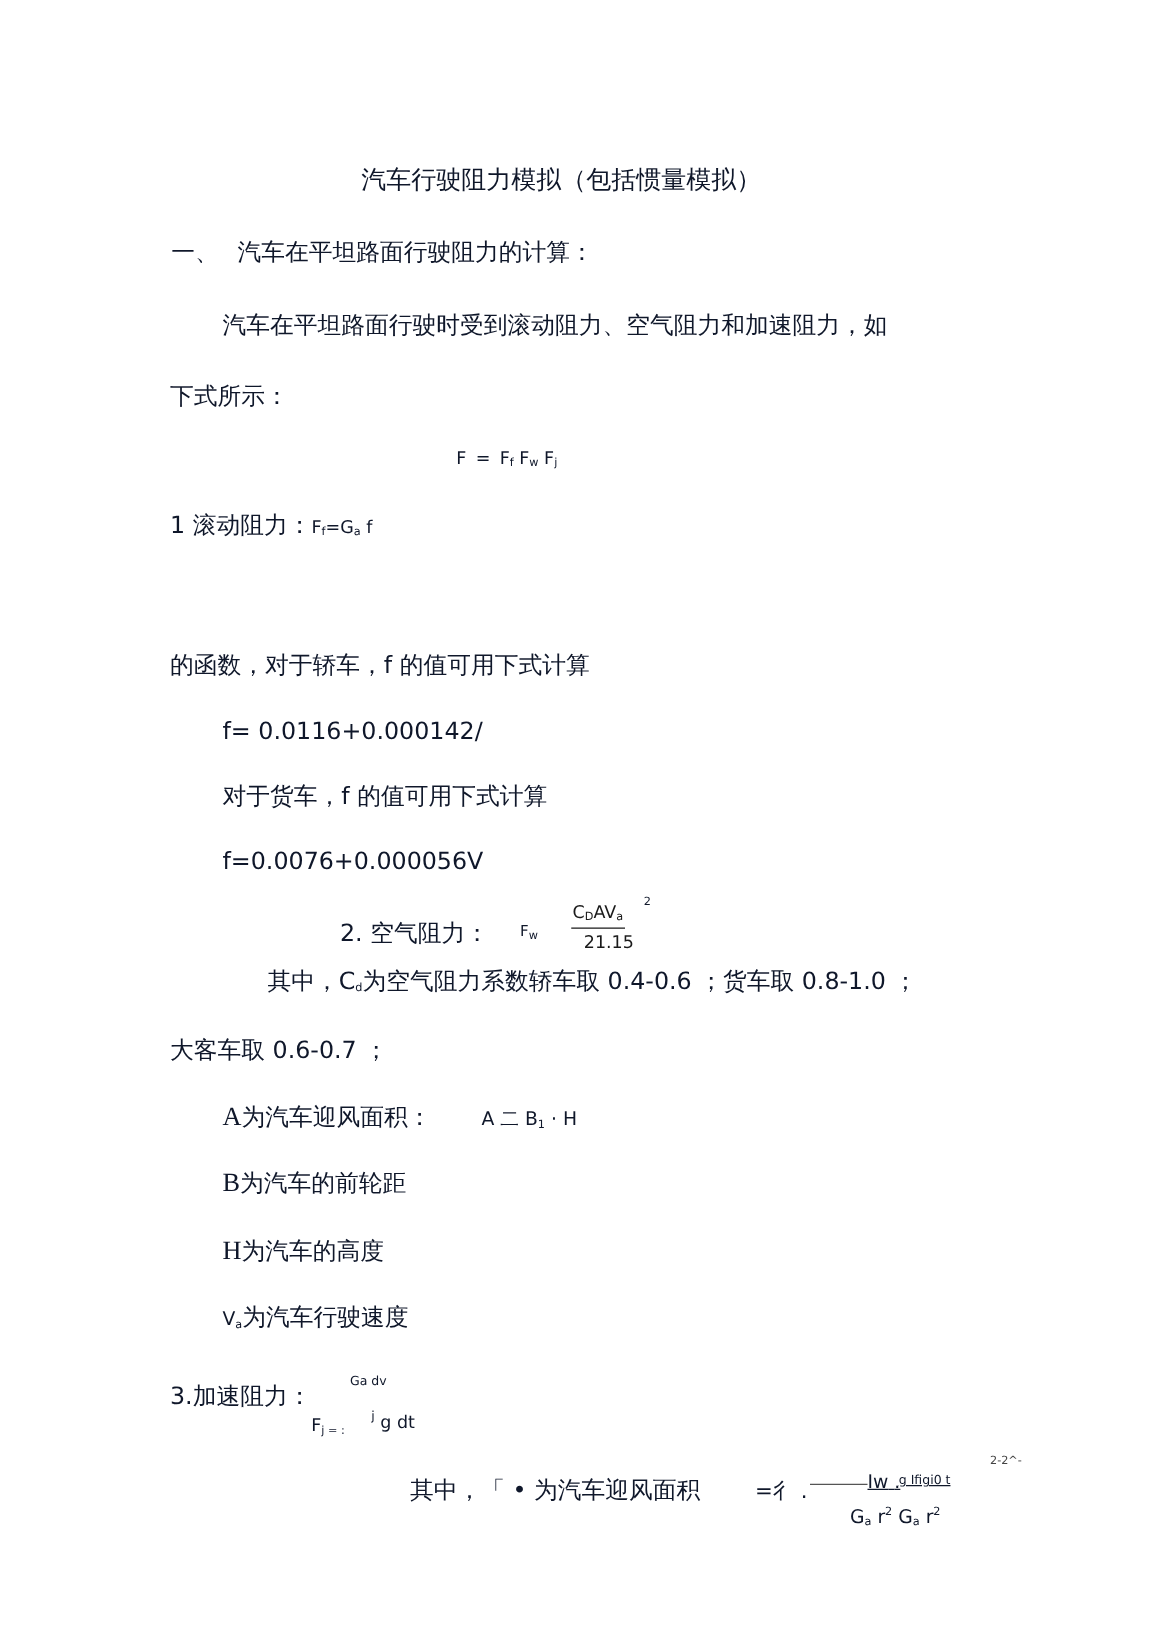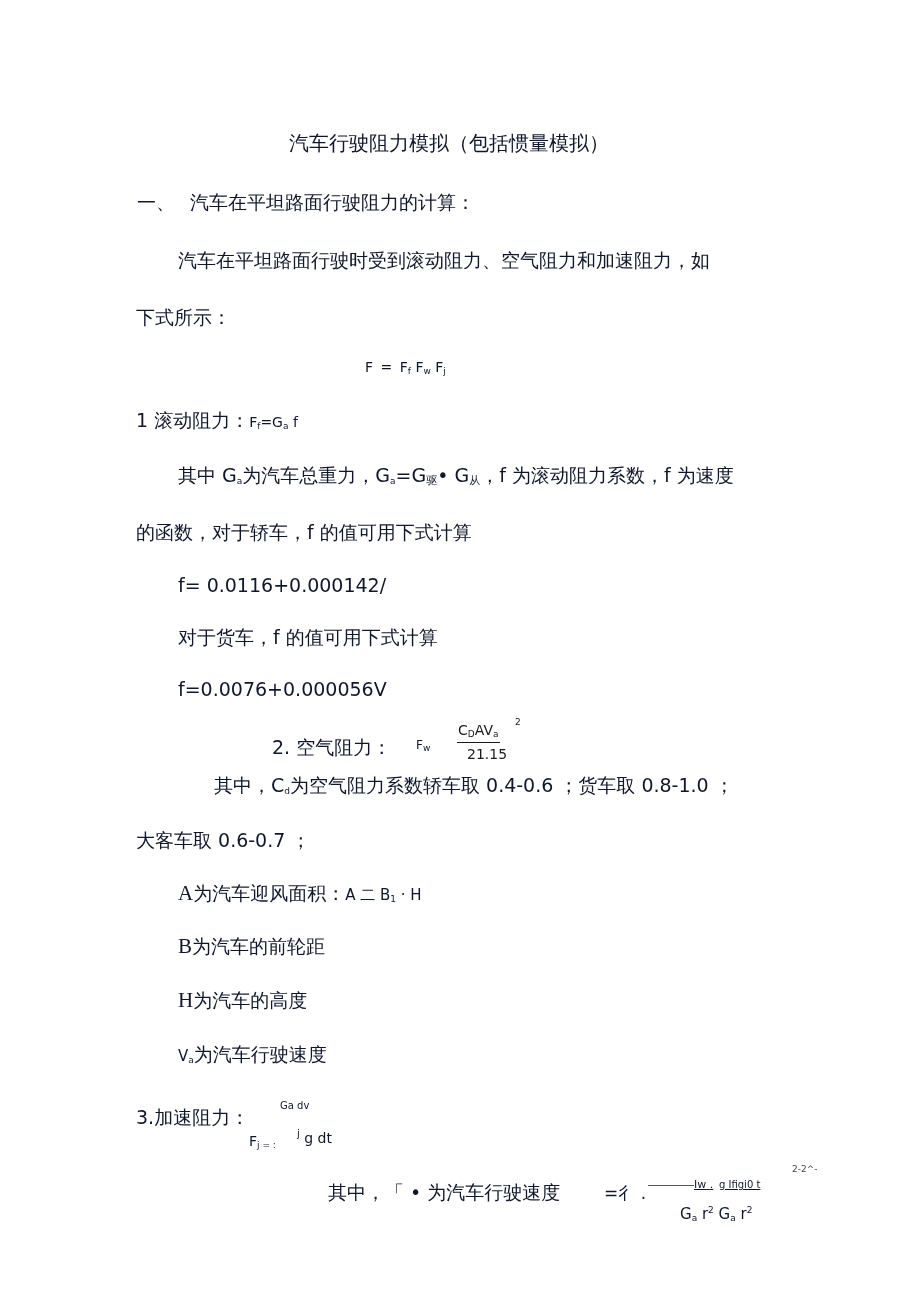--- a/index.html
+++ b/index.html
@@ -93,63 +93,60 @@
     <span style="margin:0 3px;">=</span>
     <span>F</span><span class="sub">f</span>
     <span>F</span><span class="sub">w</span>
     <span>F</span><span class="sub">j</span>
   </div>
 
   <div class="line" style="left:136px; top:408px;">
     <span>1 滚动阻力：</span><span style="font-size:14px;"><span>F</span><span class="sub">f</span><span>=G</span><span class="sub">a</span><span> f</span></span>
   </div>
 
-  <div class="line" style="left:178px; top:463px;">
-    <span>其中 G</span><span class="sub">a</span><span>为汽车总重力，G</span><span class="sub">a</span><span>=G</span><span class="sub" style="font-size:11px;">驱</span><span>• G</span><span class="sub" style="font-size:11px;">从</span><span>，f 为滚动阻力系数，f 为速度</span>
-  </div>
   <div class="line" style="left:136px; top:520px;">的函数，对于轿车，f 的值可用下式计算</div>
 
   <div class="line" style="left:178px; top:573px;">f= 0.0116+0.000142/</div>
   <div class="line" style="left:178px; top:625px;">对于货车，f 的值可用下式计算</div>
   <div class="line" style="left:178px; top:677px;">f=0.0076+0.000056V</div>
 
   <div class="line" style="left:272px; top:735px;">2. 空气阻力：</div>
   <div class="line" style="left:416px; top:733px; font-size:12px;text-align:right;"><span>F</span><span class="sub">w</span></div>
   <div class="frac-num" style="left:457px; top:722px;"><span>C</span><span class="sub">D</span><span>AV</span><span class="sub">a</span></div>
   <div class="line tiny" style="left:515px; top:710px;">2</div>
   <div class="frac-den" style="left:467px; top:746px;">21.15</div>
 
   <div class="line" style="left:178px; top:773px;margin-left:36px;">
     <span>其中，C</span><span class="sub">d</span><span>为空气阻力系数轿车取 0.4-0.6 ；货车取 0.8-1.0 ；</span>
   </div>
   <div class="line" style="left:136px; top:828px;">大客车取 0.6-0.7 ；</div>
 
   <div class="line" style="left:178px; top:881px;">
-    <span class="serif">A</span><span>为汽车迎风面积：</span><span style="font-size:15px;">A 二 B</span><span class="sub">1</span><span style="font-size:15px;"> · H</span>
+    <span class="serif">A</span><span>为汽车迎风面积：</span><span style="font-size:15px;margin-left:40px;">A 二 B</span><span class="sub">1</span><span style="font-size:15px;"> · H</span>
   </div>
   <div class="line" style="left:178px; top:934px;">
     <span class="serif">B</span><span>为汽车的前轮距</span>
   </div>
   <div class="line" style="left:178px; top:988px;">
     <span class="serif">H</span><span>为汽车的高度</span>
   </div>
   <div class="line" style="left:178px; top:1042px;">
     <span style="font-size:15px;">V</span><span class="sub">a</span><span>为汽车行驶速度</span>
   </div>
 
   <div class="line" style="left:136px; top:1105px;">3.加速阻力：</div>
   <div class="line" style="left:249px; top:1105px; font-size:14px;margin-top:24px;"><span>F</span><span class="sub">j = :</span></div>
   <div class="line" style="left:280px; top:1100px; font-size:10px; line-height:12px;">Ga dv</div>
   <div class="line" style="left:297px; top:1122px; font-size:14px;"><span class="sup" style="font-size:10px;">j</span> <span>g dt</span></div>
 
   <div class="line tiny" style="left:792px; top:1157px; color:#444;">2-2^-</div>
 
-  <div class="line" style="left:328px; top:1180px;">其中，「 • 为汽车行驶速度</div>
+  <div class="line" style="left:328px; top:1180px;">其中，「 • 为汽车迎风面积</div>
   <div class="line" style="left:604px; top:1181px; font-size:17px;">=彳 .</div>
-  <div class="line small" style="left:648px; top:1178px; font-size:11px; line-height:14px;text-decoration:underline;">
+  <div class="line small" style="left:648px; top:1178px; font-size:15px; line-height:14px;text-decoration:underline;">
     <span class="blank"></span><span>Iw</span> <span>.</span>
   </div>
   <div class="line" style="left:719px; top:1178px; font-size:10px; line-height:14px;">
     <span class="uline">g Ifigi0 t</span>
   </div>
   <div class="line" style="left:680px; top:1198px; font-size:15px;">
     <span>G</span><span class="sub">a</span><span> r</span><span class="sup">2</span>
     <span>G</span><span class="sub">a</span><span> r</span><span class="sup">2</span>
   </div>
 

